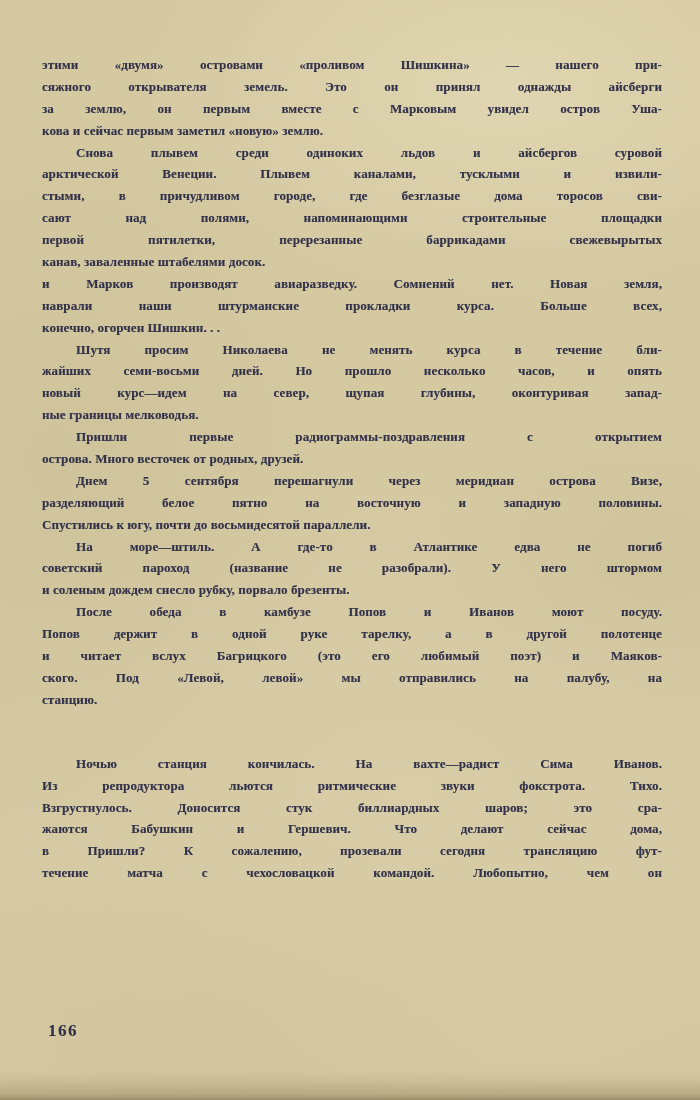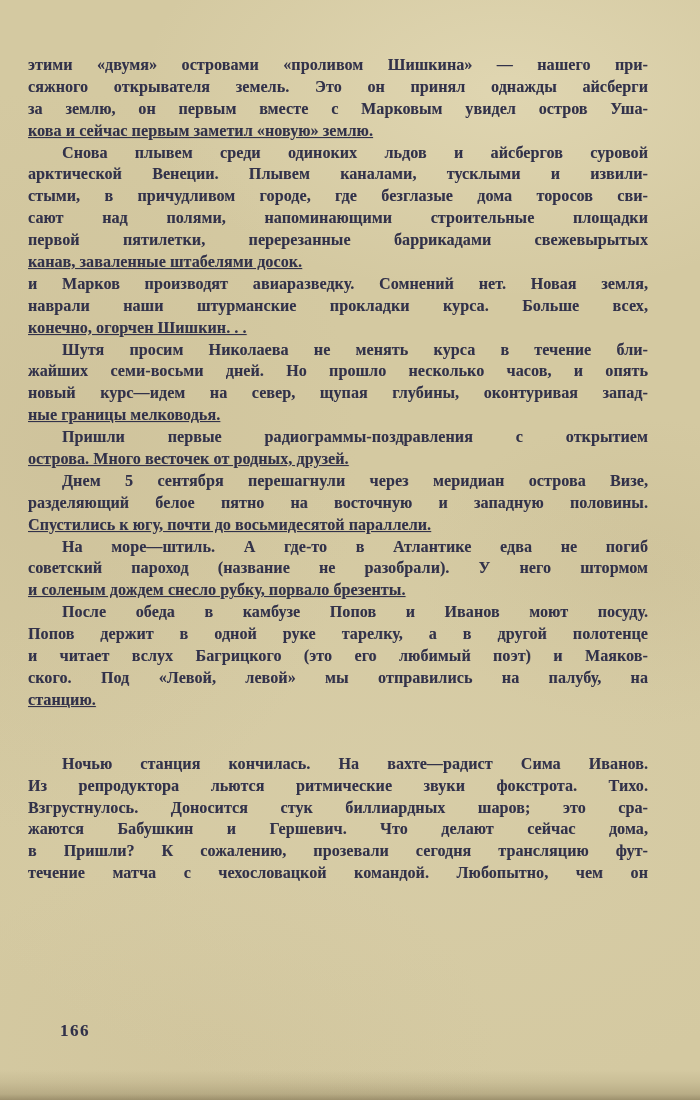--- a/index.html
+++ b/index.html
@@ -23,40 +23,40 @@
     position: absolute; left: 0; right: 0; bottom: 0; height: 30px;
     background: linear-gradient(to bottom,
       rgba(110,95,60,0) 0%,
       rgba(110,95,60,0.10) 40%,
       rgba(104,90,56,0.26) 80%,
       rgba(90,76,46,0.45) 100%);
     pointer-events: none;
   }
   .text-block {
     position: absolute;
-    left: 28px; top: 54px; width: 620px;
-    font-size: 16px;
+    left: 42px; top: 54px; width: 620px;
+    font-size: 13px;
     line-height: 21.9px;
     font-weight: bold;
     color: #32324a;
     letter-spacing: 0.1px;
     text-shadow: 0.3px 0.3px 0.4px rgba(50,50,74,0.35);
   }
   .line {
     height: 21.9px;
     overflow: hidden;
     text-align: justify;
     text-align-last: justify;
   }
-  .line.end { text-align-last: left; text-decoration: underline; }
+  .line.end { text-align-last: left; }
   .line.indent { text-indent: 34px; }
   .para.gap { margin-top: 42px; }
   .page-number {
     position: absolute;
-    left: 60px; top: 1021px;
+    left: 48px; top: 1021px;
     font-size: 17px;
     font-weight: bold;
     color: #32324a;
     letter-spacing: 1.5px;
     text-shadow: 0.3px 0.3px 0.4px rgba(50,50,74,0.35);
   }
 </style>
 </head>
 <body>
 

